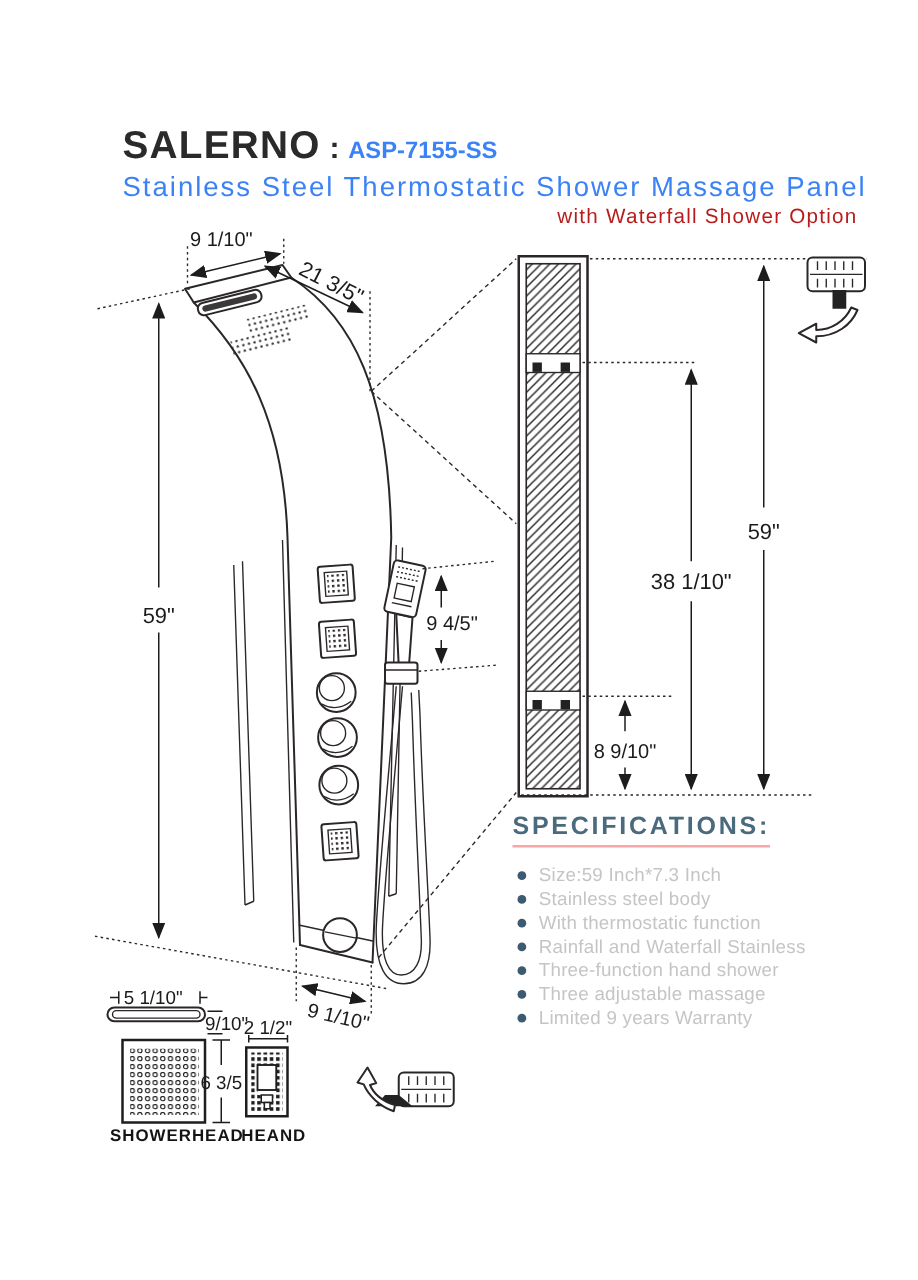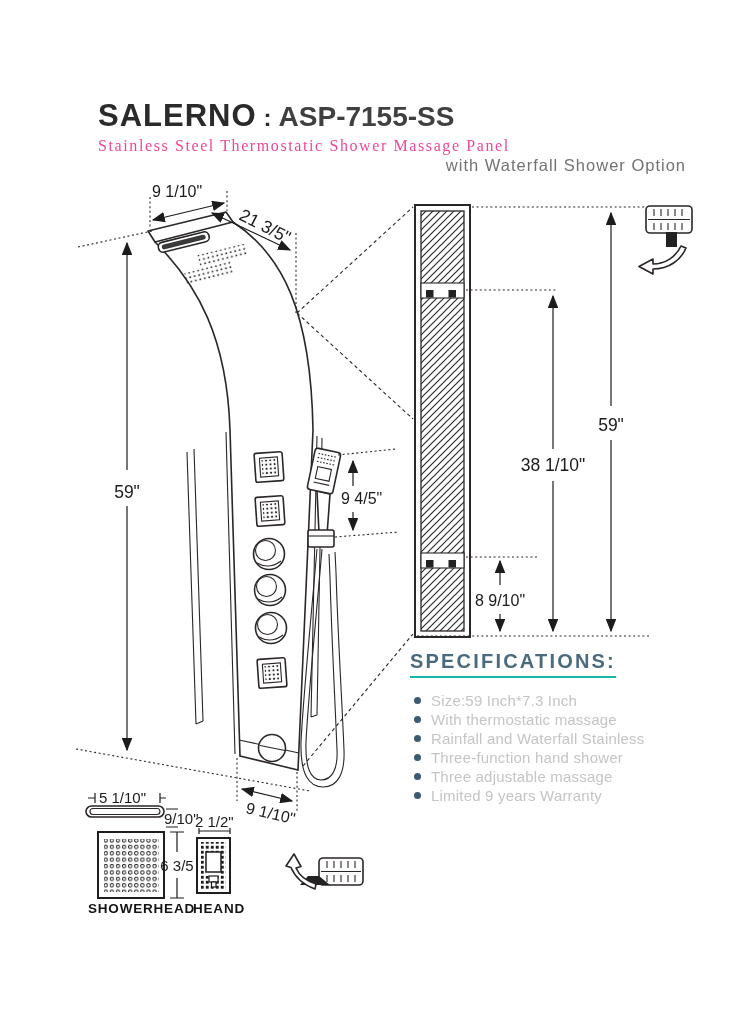--- a/index.html
+++ b/index.html
@@ -3,40 +3,40 @@
 <meta charset="utf-8">
 <style>
   html,body{margin:0;padding:0;background:#fff;}
   .page{position:relative;width:696px;height:1024px;background:#ffffff;overflow:hidden;
         font-family:"Liberation Sans",sans-serif;}
   
   .header{position:absolute;left:98px;top:98px;width:592px;}
   .title-row{display:flex;align-items:baseline;color:#222;}
   .brand{font-size:31px;font-weight:600;letter-spacing:1px;color:#2a2a2a;}
   .colon{font-size:24px;font-weight:700;margin:0 7px;color:#2a2a2a;}
-  .model{font-size:28px;font-weight:600;color:#404040;}
-  .subtitle1{margin-top:3px;font-size:16px;letter-spacing:1.6px;color:#ec4899;white-space:nowrap;font-family:Liberation Serif, serif;}
-  .subtitle2{margin-top:1px;font-size:16.5px;letter-spacing:1px;color:#737373;text-align:right;padding-right:4px;}
+  .model{font-size:19px;font-weight:600;color:#3b82f6;}
+  .subtitle1{margin-top:3px;font-size:22px;letter-spacing:1.6px;color:#3b82f6;white-space:nowrap;}
+  .subtitle2{margin-top:1px;font-size:16.5px;letter-spacing:1px;color:#b91c1c;text-align:right;padding-right:4px;}
   
   svg.drawing{position:absolute;left:0;top:0;}
   .ln{stroke:#2b2628;fill:none;stroke-width:1.6;stroke-linejoin:round;stroke-linecap:round;}
   .lnthin{stroke:#2b2628;fill:none;stroke-width:1.1;}
   .wfill{fill:#ffffff;}
   .dot{stroke:#2b2628;fill:none;stroke-width:1.1;stroke-dasharray:2 2.6;}
   .dash{stroke:#2b2628;fill:none;stroke-width:1.1;stroke-dasharray:3.5 3;}
   .dimln{stroke:#1c1c1c;fill:none;stroke-width:1.2;}
   .dim{fill:#1b1b1b;font-family:"Liberation Sans",sans-serif;font-size:16px;}
   .dim17{font-size:17.5px;}
   .dim15{font-size:15px;}
   .detlabel{fill:#141414;font-family:"Liberation Sans",sans-serif;font-size:13.5px;font-weight:bold;letter-spacing:0.8px;}
   .blk{fill:#222;}
   
   .specs{position:absolute;left:410px;top:650px;width:250px;}
   .specs h2{margin:0 0 13px 0;display:inline-block;font-size:20px;font-weight:bold;
-            letter-spacing:2.2px;color:#4a6a7e;border-bottom:2px solid #14b8a6;padding-bottom:3px;}
+            letter-spacing:2.2px;color:#4a6a7e;border-bottom:2px solid #fca5a5;padding-bottom:3px;}
   .specs ul{list-style:none;margin:0;padding:0;}
   .specs li{display:flex;align-items:center;height:19px;}
   .specs .bdot{flex:0 0 auto;width:7px;height:7px;border-radius:50%;background:#3d5b70;margin:0 10px 0 4px;}
   .specs .stext{font-size:15px;letter-spacing:0.2px;color:#c5c5c5;white-space:nowrap;}
 </style>
 </head>
 <body>
 
 <div class="page">
 
@@ -259,21 +259,25 @@
 
   <div class="specs">
     <h2>SPECIFICATIONS:</h2>
     <ul>
       <li>
           <span class="bdot"></span>
           <span class="stext">Size:59 Inch*7.3 Inch</span>
         </li>
       <li>
           <span class="bdot"></span>
-          <span class="stext">With thermostatic massage</span>
+          <span class="stext">Stainless steel body</span>
+        </li>
+      <li>
+          <span class="bdot"></span>
+          <span class="stext">With thermostatic function</span>
         </li>
       <li>
           <span class="bdot"></span>
           <span class="stext">Rainfall and Waterfall Stainless</span>
         </li>
       <li>
           <span class="bdot"></span>
           <span class="stext">Three-function hand shower</span>
         </li>
       <li>

